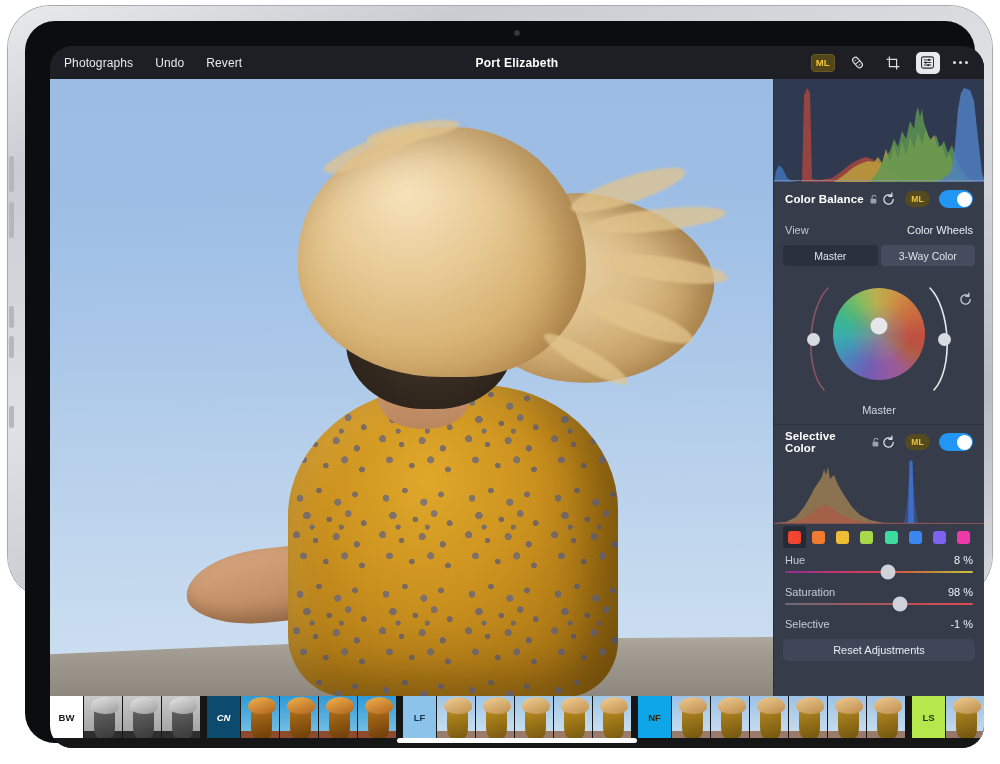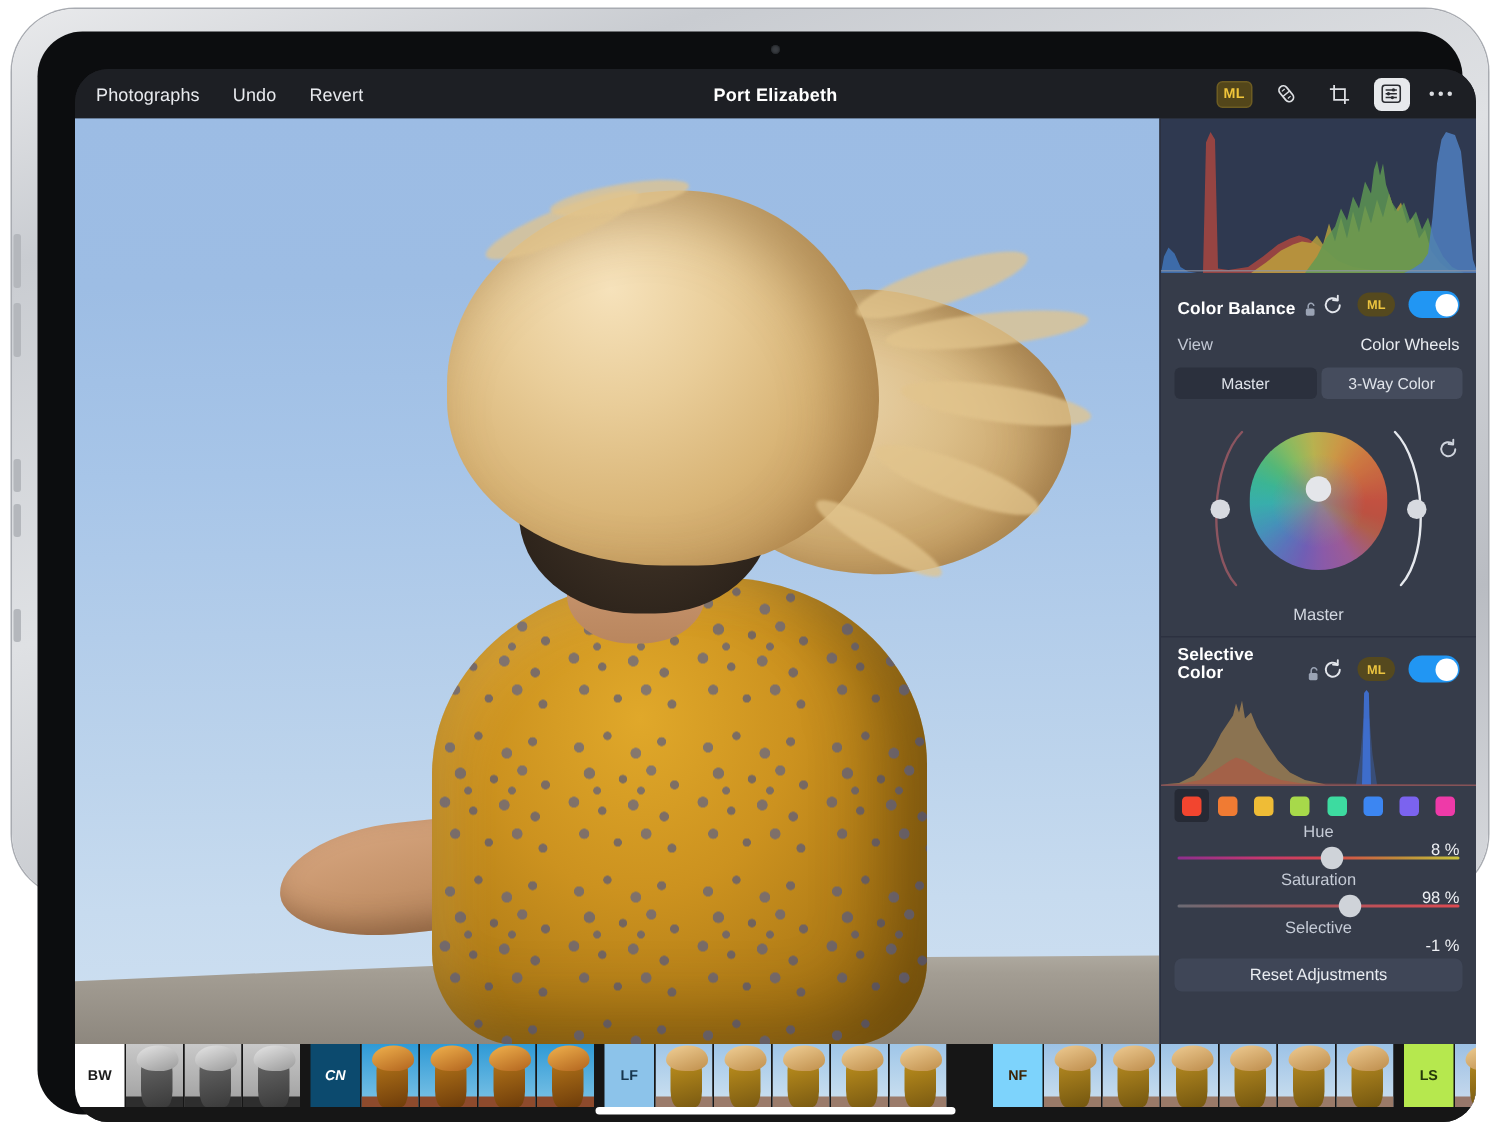--- a/index.html
+++ b/index.html
@@ -183,21 +183,21 @@
   .sep { height: 1px; background: #2c3140; }
 
   
   #histo {
     position: relative; height: 103px; background: #2f3950;
     overflow: hidden;
   }
   #histo svg { position: absolute; left: 0; bottom: 0; }
 
   .panel-row {
-    display: flex; align-items: flex-end; padding: 4px 11px; height: 34px;
+    display: flex; align-items: center; padding: 4px 11px; height: 34px;
   }
   .panel-title {
     color: #ffffff; font-size: 11.5px; font-weight: bold; letter-spacing: .1px;
   }
   .lock-icon { margin-left: 5px; display: flex; align-items: center; }
   .row-actions { margin-left: auto; display: flex; align-items: center; gap: 9px; }
   .reset-circle { cursor: pointer; display: flex; }
   .ml-pill {
     width: 25px; height: 16px; border-radius: 8px;
     background: #55491e; color: #ecc43f;
@@ -273,21 +273,21 @@
     display: flex; gap: 1px; padding: 0 9px; height: 24px; align-items: center;
   }
   .sw-cell {
     flex: 1; height: 22px; display: flex; align-items: center; justify-content: center;
     border-radius: 3px; cursor: pointer;
   }
   .sw-cell.sel { background: #262a35; }
   .sw { width: 13px; height: 13px; border-radius: 3px; }
 
   .slider-row { padding: 0 11px; }
-  .slider-head { display: flex; align-items: center; height: 22px; flex-direction: column; }
+  .slider-head { display: flex; align-items: center; height: 22px; }
   .slider-head .lbl { color: #c5cbd6; font-size: 11px; }
   .slider-head .val { margin-left: auto; color: #eef0f4; font-size: 11px; }
   .track {
     position: relative; height: 2px; border-radius: 1px; margin-bottom: 8px;
   }
   .track .knob {
     position: absolute; top: 50%; transform: translate(-50%,-50%);
     width: 15px; height: 15px; border-radius: 50%; background: #cfd3d9; cursor: pointer;
   }
   #reset-adj {
@@ -678,21 +678,21 @@
             </div>
             <div class="thumb">
               <span class="th-img">
                 <span class="th-sky" style="background:linear-gradient(180deg,#9fc6e8,#cfe2f0)"></span>
                 <span class="th-base" style="background:#9b7b6a"></span>
                 <span class="th-sub" style="background:linear-gradient(165deg,#c9991f,#7a5a12)"></span>
                 <span class="th-hair" style="background:linear-gradient(160deg,#f0cf96,#c08f4c)"></span>
               </span>
             </div>
             <div class="gap"></div>
-            <div class="group-tile" style="background: #7dd3fc; color: rgb(60, 36, 5); margin-left: 24px;">NF</div>
+            <div class="group-tile" style="background: #0ea5e9; color: rgb(60, 36, 5);">NF</div>
             <div class="thumb">
               <span class="th-img">
                 <span class="th-sky" style="background:linear-gradient(180deg,#9cc2e6,#cde0ef)"></span>
                 <span class="th-base" style="background:#9a7a68"></span>
                 <span class="th-sub" style="background:linear-gradient(165deg,#c29425,#73560f)"></span>
                 <span class="th-hair" style="background:linear-gradient(160deg,#eecb92,#bd8c4b)"></span>
               </span>
             </div>
             <div class="thumb">
               <span class="th-img">

